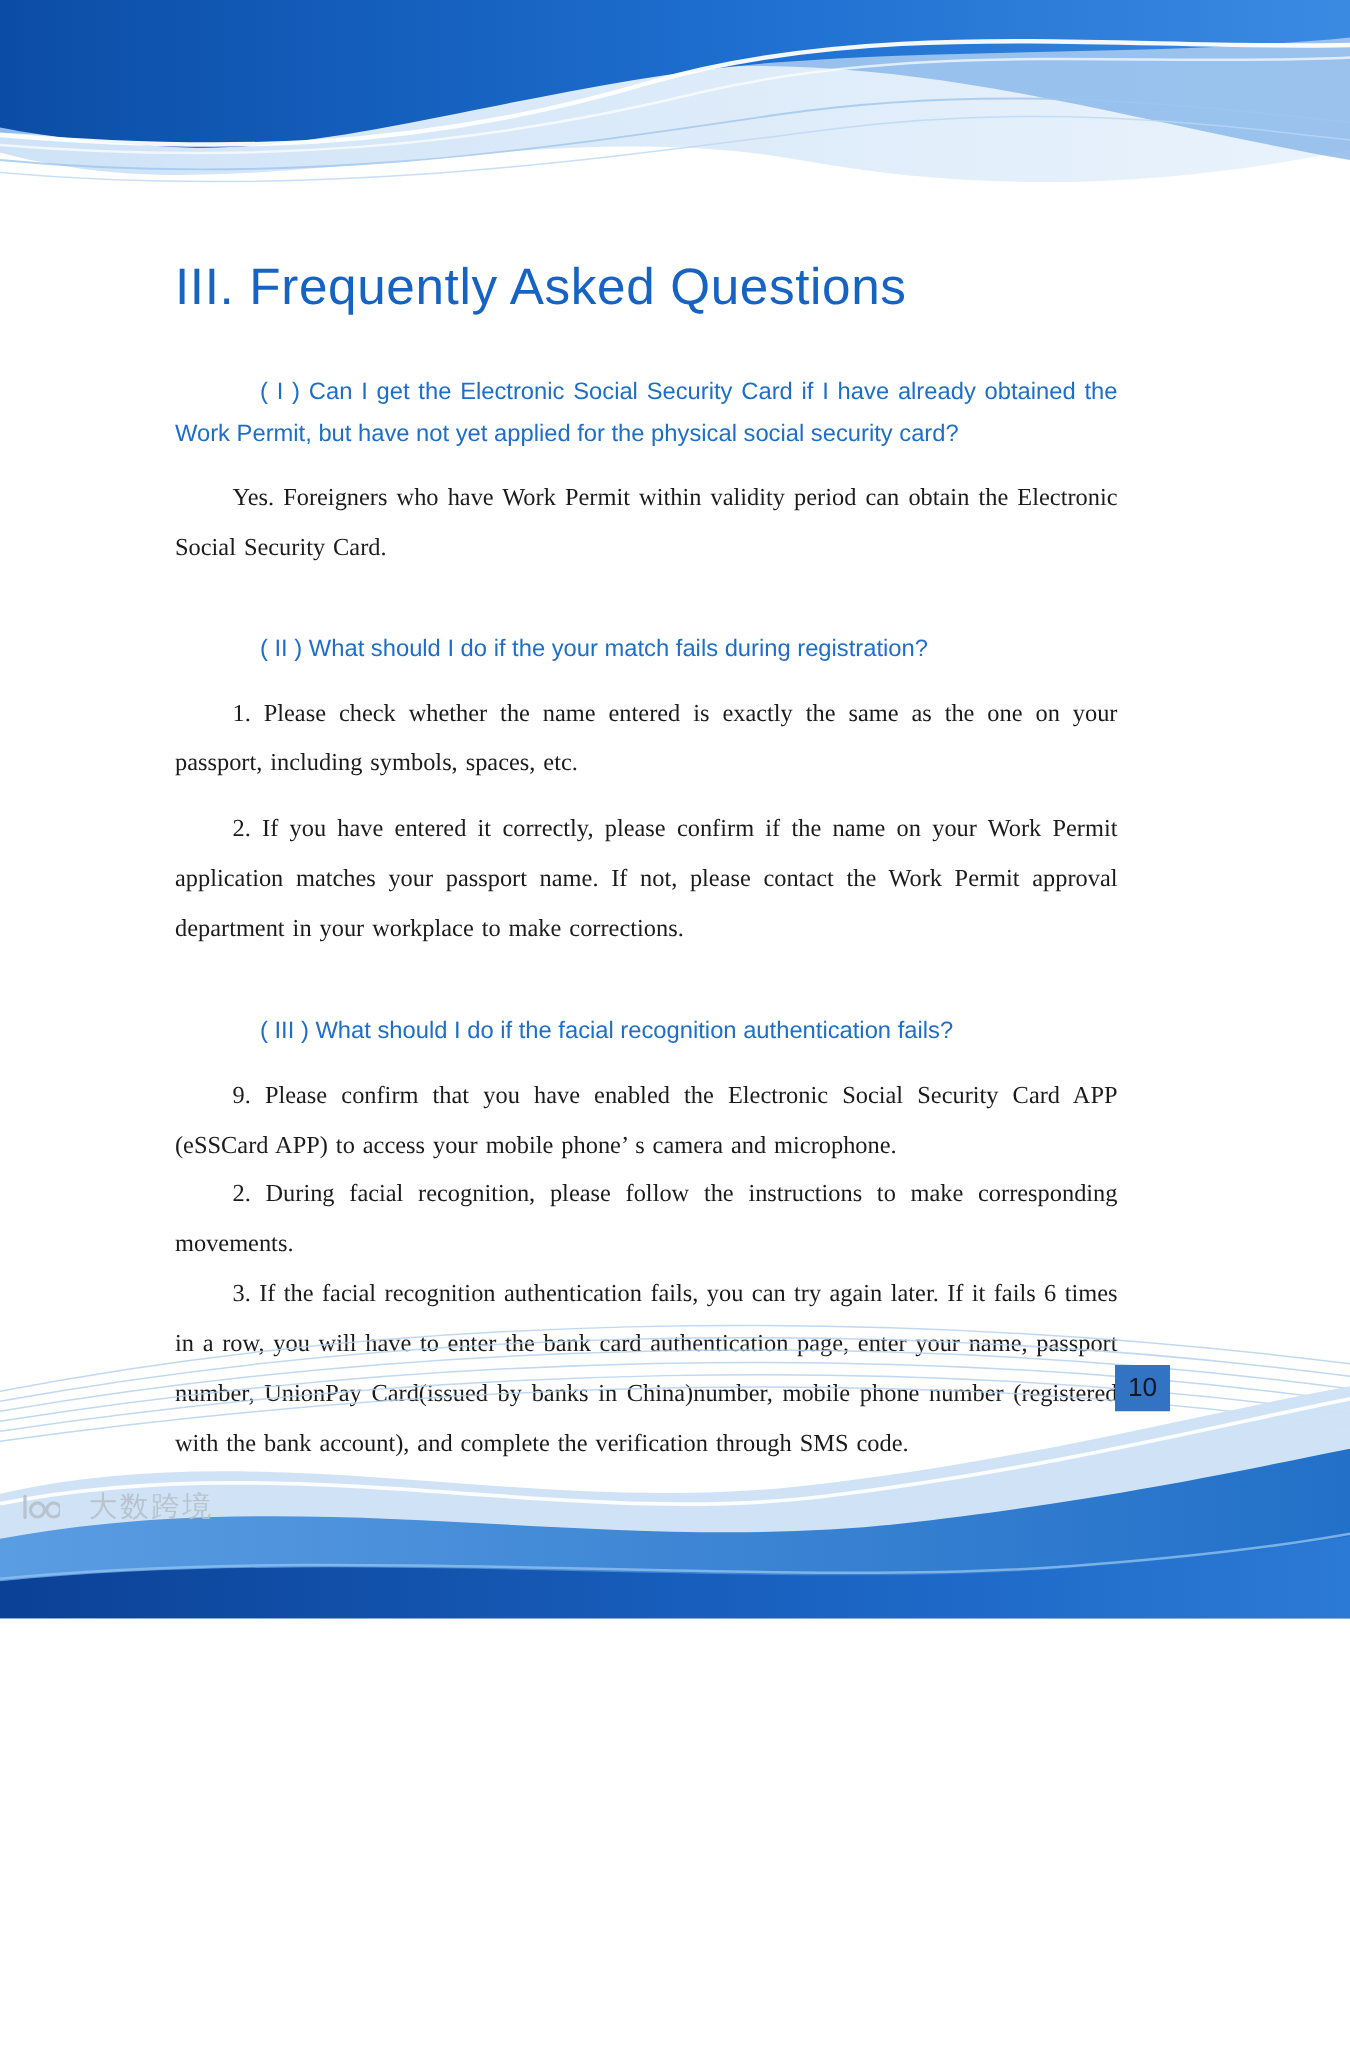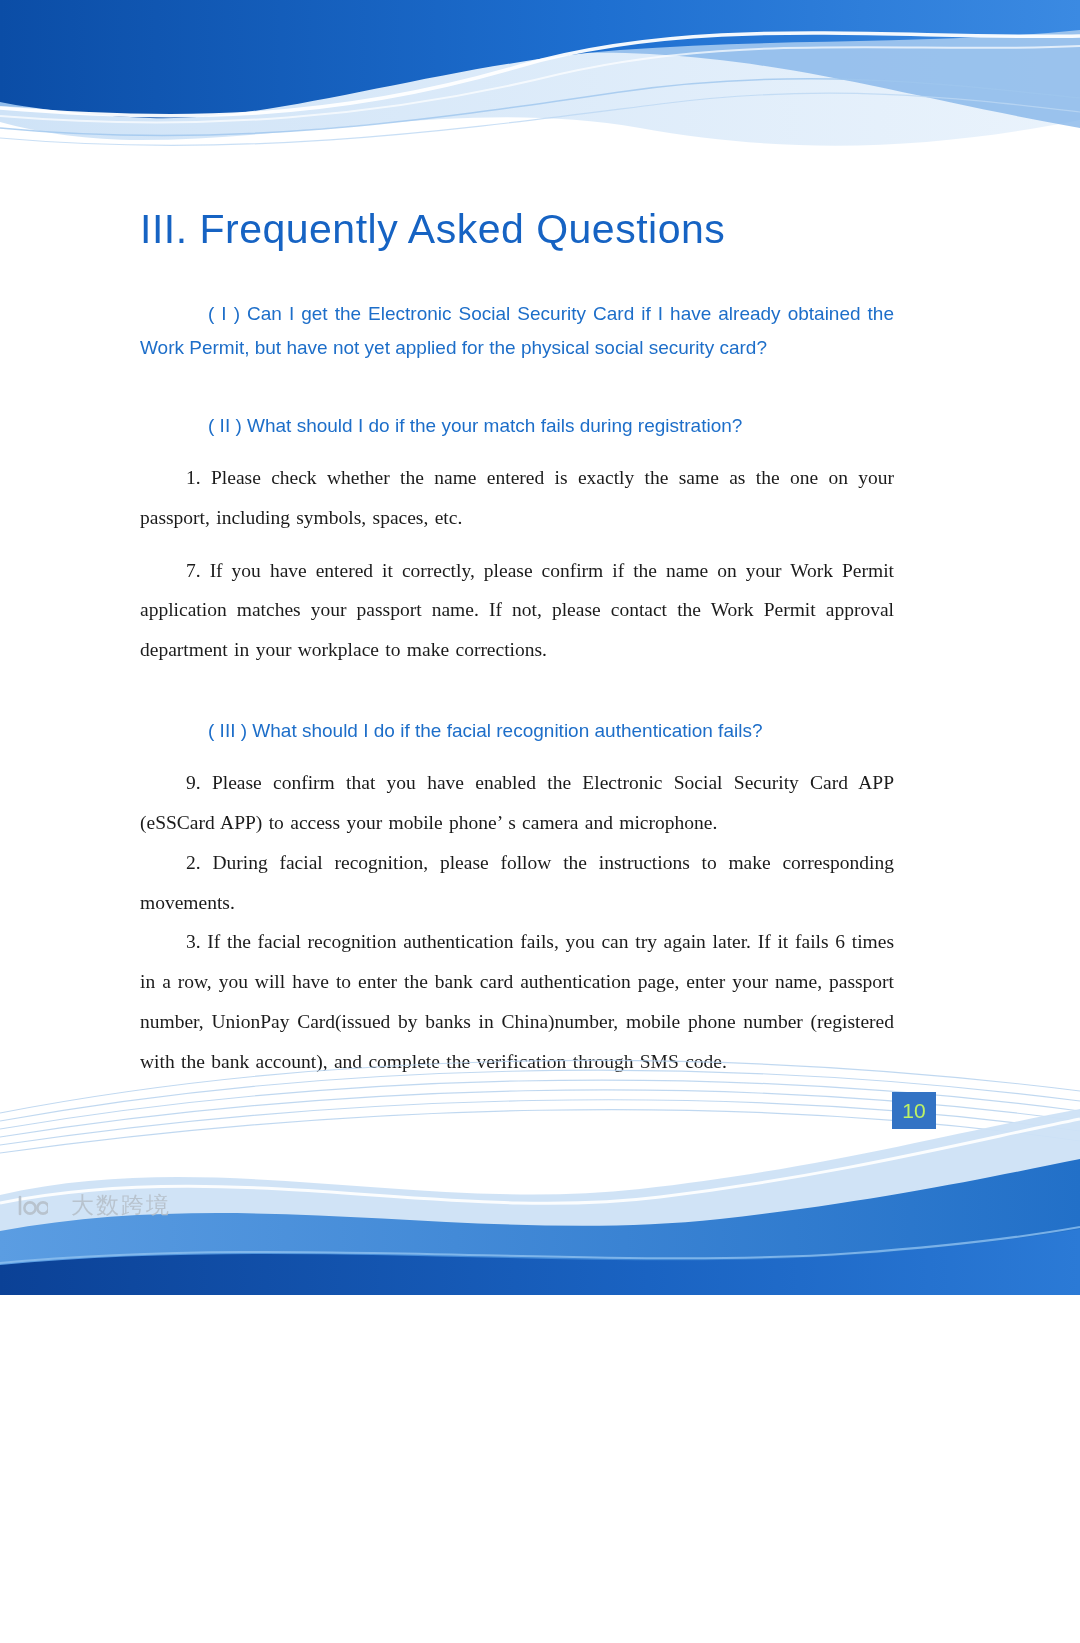--- a/index.html
+++ b/index.html
@@ -63,21 +63,21 @@
   .answer.flow { margin-top: 0; }
   .answer.spaced { margin-top: 13px; }
 
   .page-number {
     position: absolute;
     right: 144px;
     bottom: 166px;
     width: 44px;
     height: 37px;
     background: #3373c4;
-    color: #bef264;
+    color: #0f172a;
     font-family: "Liberation Sans", sans-serif;
     font-size: 21px;
     display: flex;
     align-items: center;
     justify-content: center;
   }
   .watermark {
     position: absolute;
     left: 16px;
     bottom: 74px;
@@ -121,26 +121,27 @@
       <path d="M0,128 C230,150 430,120 620,92 C800,66 950,84 1080,98" stroke="#9ec6ee" stroke-width="1.5" fill="none" opacity="0.8"></path>
       <path d="M0,138 C250,160 470,128 660,104 C830,82 960,98 1080,112" stroke="#bcd7f2" stroke-width="1.2" fill="none" opacity="0.8"></path>
     </svg>
   </div>
 
   <div class="content">
     <h1 class="doc-title">III. Frequently Asked Questions</h1>
 
     <section>
       <h2 class="question">( I ) Can I get the Electronic Social Security Card if I have already obtained the Work Permit, but have not yet applied for the physical social security card?</h2>
+      <p class="answer">Yes. Foreigners who have Work Permit within validity period can obtain the Electronic Social Security Card.</p>
     </section>
 
     <section>
       <h2 class="question">( II ) What should I do if the your match fails during registration?</h2>
       <p class="answer">1. Please check whether the name entered is exactly the same as the one on your passport, including symbols, spaces, etc.</p>
-      <p class="answer spaced">7. If you have entered it correctly, please confirm if the name on your Work Permit application matches your passport name. If not, please contact the Work Permit approval department in your workplace to make corrections.</p>
+      <p class="answer spaced">2. If you have entered it correctly, please confirm if the name on your Work Permit application matches your passport name. If not, please contact the Work Permit approval department in your workplace to make corrections.</p>
     </section>
 
     <section>
       <h2 class="question">( III ) What should I do if the facial recognition authentication fails?</h2>
       <p class="answer">9. Please confirm that you have enabled the Electronic Social Security Card APP (eSSCard APP) to access your mobile phone’ s camera and microphone.</p>
       <p class="answer flow">2. During facial recognition, please follow the instructions to make corresponding movements.</p>
       <p class="answer flow">3. If the facial recognition authentication fails, you can try again later. If it fails 6 times in a row, you will have to enter the bank card authentication page, enter your name, passport number, UnionPay Card(issued by banks in China)number, mobile phone number (registered with the bank account), and complete the verification through SMS code.</p>
     </section>
   </div>
 

